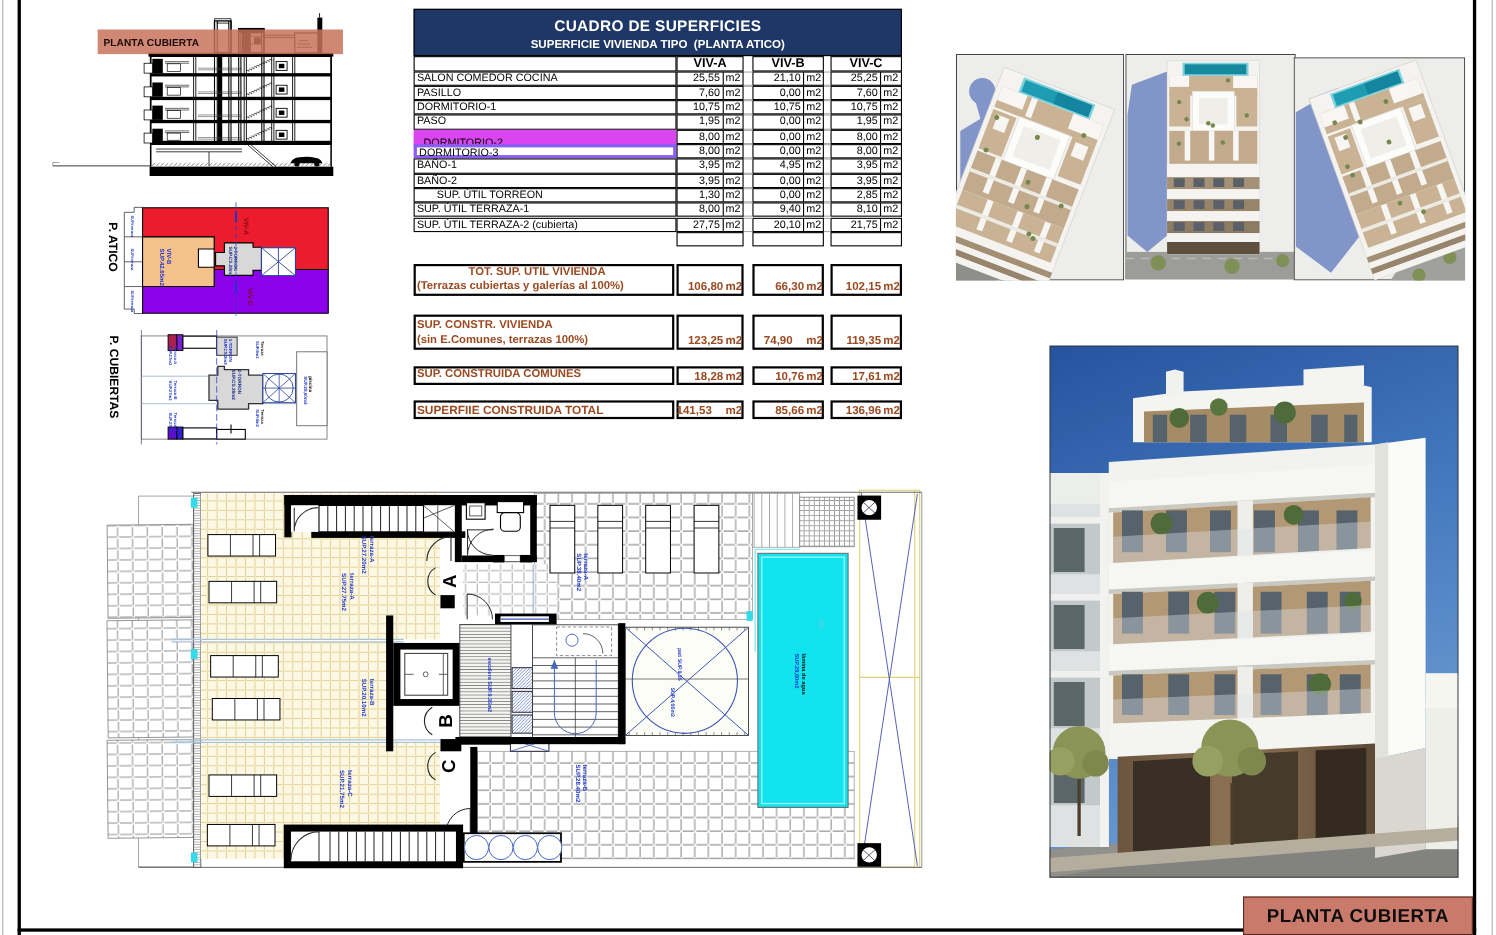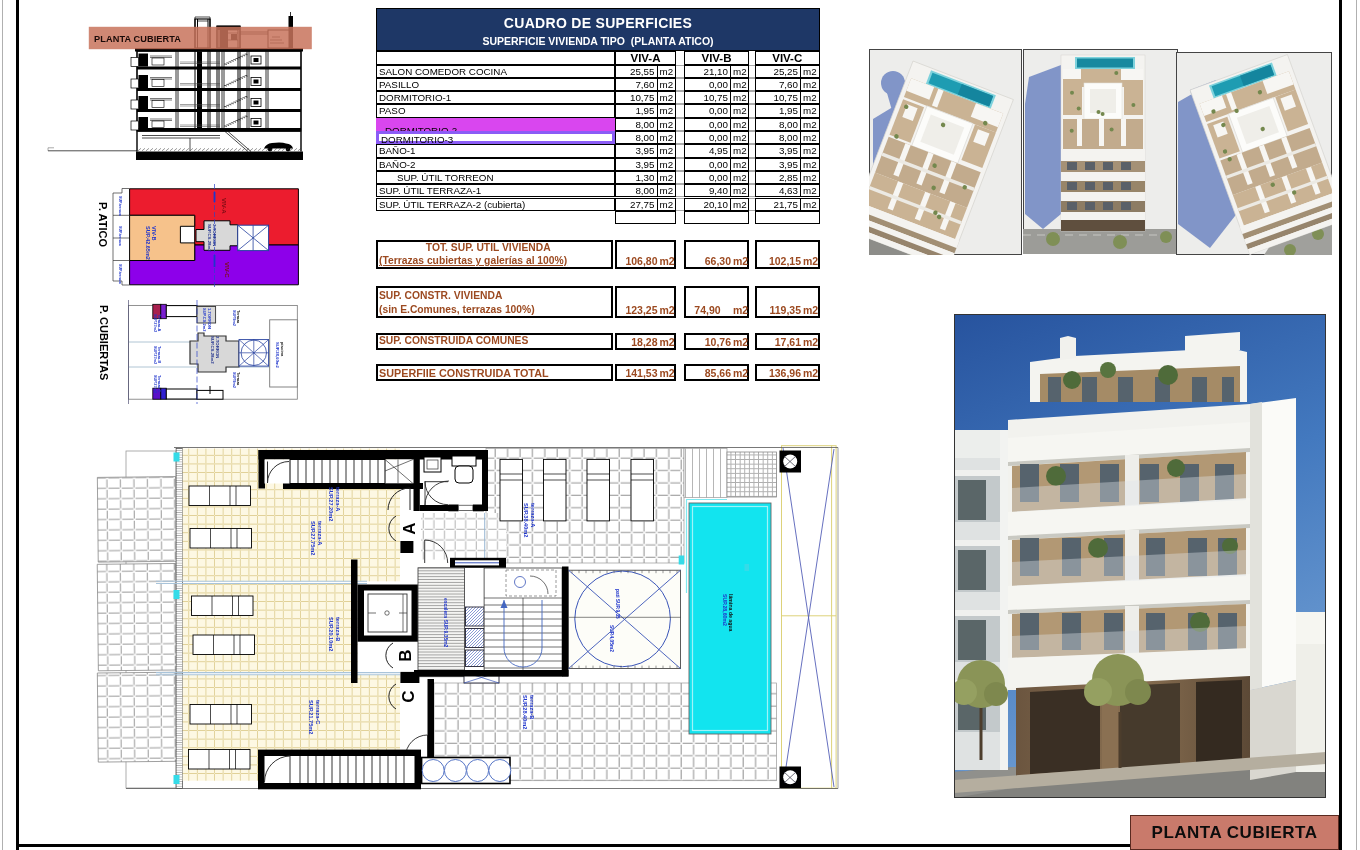--- a/index.html
+++ b/index.html
@@ -127,21 +127,21 @@
 <div style="position:absolute;left:378.5px;top:119.89999999999999px;width:46.5px;height:13.3px;border:1px solid #000;box-sizing:border-box;font-size:9.8px;line-height:11.5px;text-align:right;padding-right:2px;">2,85</div>
 <div style="position:absolute;left:425.0px;top:119.89999999999999px;width:19px;height:13.3px;border:1px solid #000;border-left:none;box-sizing:border-box;font-size:9.8px;line-height:11.5px;padding-left:2px;">m2</div>
 <div style="position:absolute;left:300px;top:119.89999999999999px;width:8px;height:13.3px;border-top:1px solid #aaa;border-bottom:1px solid #aaa;box-sizing:border-box;"></div>
 <div style="position:absolute;left:373px;top:119.89999999999999px;width:5.5px;height:13.3px;border-top:1px solid #aaa;border-bottom:1px solid #aaa;box-sizing:border-box;"></div>
 
 <div style="position:absolute;left:0;top:133.2px;width:239px;height:13.3px;border:1px solid #000;box-sizing:border-box;font-size:9.8px;line-height:11.5px;padding-left:2px;white-space:nowrap;">SUP. ÚTIL TERRAZA-1</div>
 <div style="position:absolute;left:239px;top:133.2px;width:42.5px;height:13.3px;border:1px solid #000;box-sizing:border-box;font-size:9.8px;line-height:11.5px;text-align:right;padding-right:2px;">8,00</div>
 <div style="position:absolute;left:281.5px;top:133.2px;width:18.5px;height:13.3px;border:1px solid #000;border-left:none;box-sizing:border-box;font-size:9.8px;line-height:11.5px;padding-left:2px;">m2</div>
 <div style="position:absolute;left:308px;top:133.2px;width:47px;height:13.3px;border:1px solid #000;box-sizing:border-box;font-size:9.8px;line-height:11.5px;text-align:right;padding-right:2px;">9,40</div>
 <div style="position:absolute;left:355px;top:133.2px;width:18px;height:13.3px;border:1px solid #000;border-left:none;box-sizing:border-box;font-size:9.8px;line-height:11.5px;padding-left:2px;">m2</div>
-<div style="position:absolute;left:378.5px;top:133.2px;width:46.5px;height:13.3px;border:1px solid #000;box-sizing:border-box;font-size:9.8px;line-height:11.5px;text-align:right;padding-right:2px;">4,63</div>
+<div style="position:absolute;left:378.5px;top:133.2px;width:46.5px;height:13.3px;border:1px solid #000;box-sizing:border-box;font-size:9.8px;line-height:11.5px;text-align:right;padding-right:2px;">8,10</div>
 <div style="position:absolute;left:425.0px;top:133.2px;width:19px;height:13.3px;border:1px solid #000;border-left:none;box-sizing:border-box;font-size:9.8px;line-height:11.5px;padding-left:2px;">m2</div>
 <div style="position:absolute;left:300px;top:133.2px;width:8px;height:13.3px;border-top:1px solid #aaa;border-bottom:1px solid #aaa;box-sizing:border-box;"></div>
 <div style="position:absolute;left:373px;top:133.2px;width:5.5px;height:13.3px;border-top:1px solid #aaa;border-bottom:1px solid #aaa;box-sizing:border-box;"></div>
 
 <div style="position:absolute;left:0;top:146.5px;width:239px;height:13.3px;border:1px solid #000;box-sizing:border-box;font-size:9.8px;line-height:11.5px;padding-left:2px;white-space:nowrap;">SUP. ÚTIL TERRAZA-2 (cubierta)</div>
 <div style="position:absolute;left:239px;top:146.5px;width:42.5px;height:13.3px;border:1px solid #000;box-sizing:border-box;font-size:9.8px;line-height:11.5px;text-align:right;padding-right:2px;">27,75</div>
 <div style="position:absolute;left:281.5px;top:146.5px;width:18.5px;height:13.3px;border:1px solid #000;border-left:none;box-sizing:border-box;font-size:9.8px;line-height:11.5px;padding-left:2px;">m2</div>
 <div style="position:absolute;left:308px;top:146.5px;width:47px;height:13.3px;border:1px solid #000;box-sizing:border-box;font-size:9.8px;line-height:11.5px;text-align:right;padding-right:2px;">20,10</div>
 <div style="position:absolute;left:355px;top:146.5px;width:18px;height:13.3px;border:1px solid #000;border-left:none;box-sizing:border-box;font-size:9.8px;line-height:11.5px;padding-left:2px;">m2</div>
 <div style="position:absolute;left:378.5px;top:146.5px;width:46.5px;height:13.3px;border:1px solid #000;box-sizing:border-box;font-size:9.8px;line-height:11.5px;text-align:right;padding-right:2px;">21,75</div>
@@ -150,21 +150,21 @@
 <div style="position:absolute;left:373px;top:146.5px;width:5.5px;height:13.3px;border-top:1px solid #aaa;border-bottom:1px solid #aaa;box-sizing:border-box;"></div>
 
 <div style="position:absolute;left:239px;top:159.8px;width:61.0px;height:13px;border:1px solid #000;box-sizing:border-box;"></div>
 <div style="position:absolute;left:308px;top:159.8px;width:65px;height:13px;border:1px solid #000;box-sizing:border-box;"></div>
 <div style="position:absolute;left:378.5px;top:159.8px;width:65.5px;height:13px;border:1px solid #000;box-sizing:border-box;"></div>
 </div>
   </div>
 
 <div style="position:absolute;left:0;top:232px;width:237px;height:29px;border:2px solid #000;box-sizing:border-box;"></div>
 <div class="brown" style="position:absolute;left:3px;top:234px;font-size:10.3px;white-space:nowrap;padding-left:44px;">&nbsp;TOT. SUP. UTIL VIVIENDA</div>
-<div class="brown" style="position:absolute;left:3px;top:247px;font-size:10.3px;white-space:nowrap;text-decoration:underline;">(Terrazas cubiertas y galerías al 100%)</div>
+<div class="brown" style="position:absolute;left:3px;top:247px;font-size:10.3px;white-space:nowrap;">(Terrazas cubiertas y galerías al 100%)</div>
 <div style="position:absolute;left:239px;top:232px;width:61.0px;height:29px;border:2px solid #000;box-sizing:border-box;"></div>
     <div class="brown" style="position:absolute;left:239px;top:247px;width:42.5px;text-align:right;font-size:10.5px;">106,80</div>
     <div class="brown" style="position:absolute;left:283.5px;top:247px;width:18.5px;font-size:10.5px;">m2</div>
 <div style="position:absolute;left:308px;top:232px;width:65px;height:29px;border:2px solid #000;box-sizing:border-box;"></div>
     <div class="brown" style="position:absolute;left:308px;top:247px;width:47px;text-align:right;font-size:10.5px;">66,30</div>
     <div class="brown" style="position:absolute;left:357px;top:247px;width:18px;font-size:10.5px;">m2</div>
 <div style="position:absolute;left:378.5px;top:232px;width:65.5px;height:29px;border:2px solid #000;box-sizing:border-box;"></div>
     <div class="brown" style="position:absolute;left:378.5px;top:247px;width:46.5px;text-align:right;font-size:10.5px;">102,15</div>
     <div class="brown" style="position:absolute;left:427.0px;top:247px;width:19px;font-size:10.5px;">m2</div>
 
@@ -189,21 +189,21 @@
 <div style="position:absolute;left:308px;top:324.5px;width:65px;height:17px;border:2px solid #000;box-sizing:border-box;"></div>
     <div class="brown" style="position:absolute;left:308px;top:327.5px;width:47px;text-align:right;font-size:10.5px;">10,76</div>
     <div class="brown" style="position:absolute;left:357px;top:327.5px;width:18px;font-size:10.5px;">m2</div>
 <div style="position:absolute;left:378.5px;top:324.5px;width:65.5px;height:17px;border:2px solid #000;box-sizing:border-box;"></div>
     <div class="brown" style="position:absolute;left:378.5px;top:327.5px;width:46.5px;text-align:right;font-size:10.5px;">17,61</div>
     <div class="brown" style="position:absolute;left:427.0px;top:327.5px;width:19px;font-size:10.5px;">m2</div>
 
 <div style="position:absolute;left:0;top:356px;width:237px;height:17px;border:2px solid #000;box-sizing:border-box;"></div>
 <div class="brown" style="position:absolute;left:3px;top:358.5px;font-size:10.8px;white-space:nowrap;">SUPERFIIE CONSTRUIDA TOTAL</div>
 <div style="position:absolute;left:239px;top:356px;width:61.0px;height:17px;border:2px solid #000;box-sizing:border-box;"></div>
-    <div class="brown" style="position:absolute;left:239px;top:359px;width:42.5px;text-align:right;font-size:10.5px;">141,53</div>
+    <div class="brown" style="position:absolute;left:239px;top:359px;width:42.5px;font-size:10.5px;">141,53</div>
     <div class="brown" style="position:absolute;left:283.5px;top:359px;width:18.5px;font-size:10.5px;">m2</div>
 <div style="position:absolute;left:308px;top:356px;width:65px;height:17px;border:2px solid #000;box-sizing:border-box;"></div>
     <div class="brown" style="position:absolute;left:308px;top:359px;width:47px;text-align:right;font-size:10.5px;">85,66</div>
     <div class="brown" style="position:absolute;left:357px;top:359px;width:18px;font-size:10.5px;">m2</div>
 <div style="position:absolute;left:378.5px;top:356px;width:65.5px;height:17px;border:2px solid #000;box-sizing:border-box;"></div>
     <div class="brown" style="position:absolute;left:378.5px;top:359px;width:46.5px;text-align:right;font-size:10.5px;">136,96</div>
     <div class="brown" style="position:absolute;left:427.0px;top:359px;width:19px;font-size:10.5px;">m2</div>
 </div>
 
 <svg class="abs" style="left:45px;top:5px;" width="270" height="165" viewBox="45 5 270 165">

